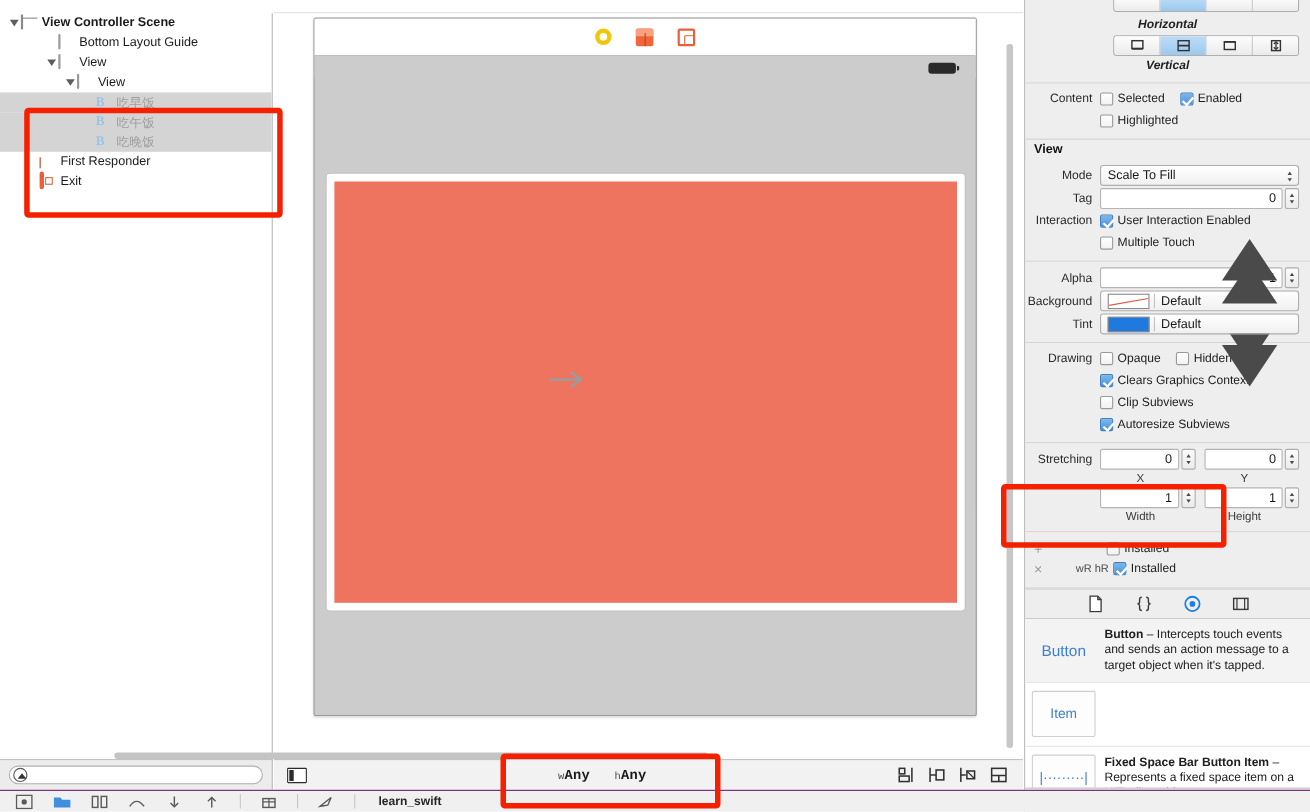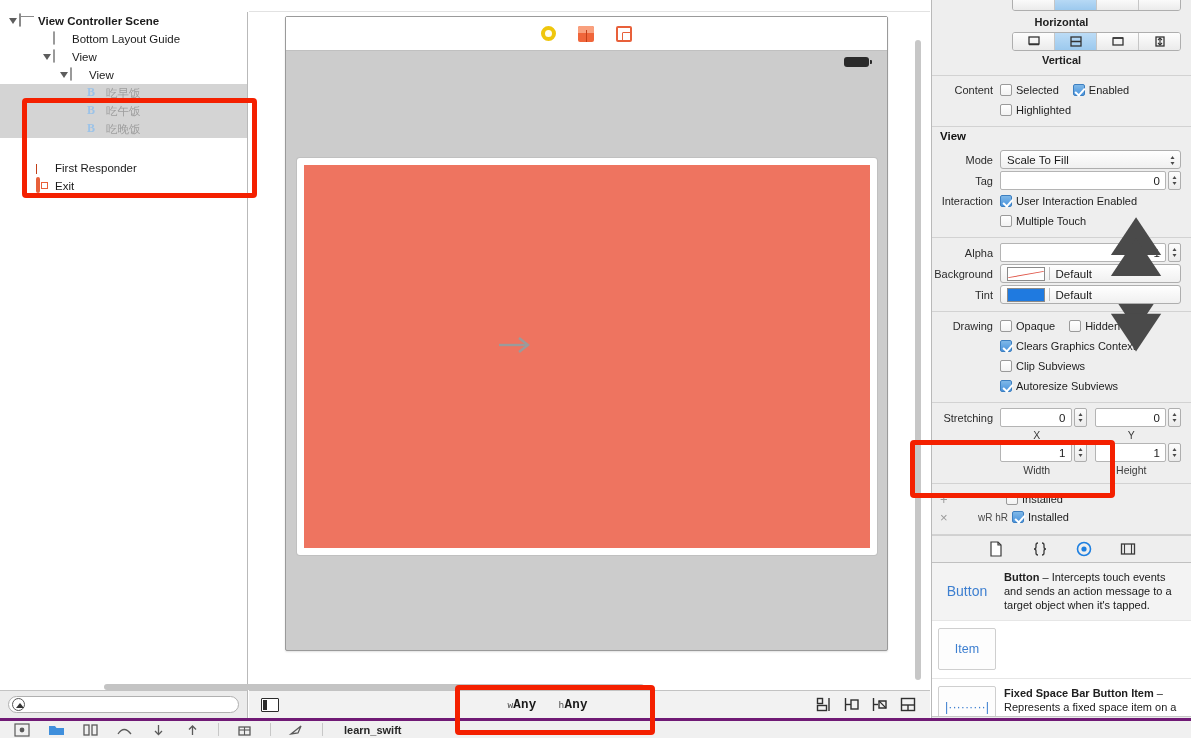--- a/index.html
+++ b/index.html
@@ -343,20 +343,21 @@
   }
   .seg:last-child { border-right: none; }
   .seg.on { background: linear-gradient(#bcdcf6, #9cc9ee); }
   .seg svg { display:block; }
   .axis-label {
     text-align: center;
     font-size: 11px;
     font-weight: bold;
     color: #222;
     padding: 2px 0 3px 0;
+    font-style: italic;
   }
   .cb {
     width: 12px; height: 12px;
     border: 1px solid #9a9a9a;
     border-radius: 2px;
     background: linear-gradient(#ffffff, #f2f2f2);
     margin-right: 4px;
     flex: 0 0 12px;
     position: relative;
   }
@@ -509,21 +510,21 @@
   .search-dot::after {
     content:""; position:absolute; left:2.5px; top:2.5px;
     width:2px; height:2px; border-radius:50%; background:#2f81dd;
   }
 
   
   #bottom-strip {
     position: absolute; left: 0; top: 718px;
     width: 1191px; height: 20px;
     background: #f0f0f0;
-    border-top: 3px solid #701a75;
+    border-top: 1px solid #701a75;
     overflow: hidden;
   }
   #bottom-icons {
     display: flex; align-items: center; gap: 17px;
     padding-left: 14px; height: 100%;
     color: #4a4a4a;
   }
   .bt-ico { width: 17px; height: 14px; }
   .bt-sep { width: 1px; height: 13px; background: #c7c7c7; }
   #bottom-file-label {
@@ -577,21 +578,21 @@
         <div class="tree-row sel-gray" style="padding-left: 76px;">
           <span class="disclosure"></span>
           <span class="tree-ico"><span class="ico-btn">B</span></span>
           <span class="tree-label dim">吃午饭</span>
         </div>
         <div class="tree-row sel-gray" style="padding-left: 76px;">
           <span class="disclosure"></span>
           <span class="tree-ico"><span class="ico-btn">B</span></span>
           <span class="tree-label dim">吃晚饭</span>
         </div>
-        <div class="tree-row" style="padding-left: 25px; margin-top: 21px;">
+        <div class="tree-row" style="padding-left: 25px;">
           <span class="disclosure"></span>
           <span class="tree-ico"><span class="ico-cube"></span></span>
           <span class="tree-label">First Responder</span>
         </div>
         <div class="tree-row" style="padding-left: 25px;">
           <span class="disclosure"></span>
           <span class="tree-ico"><span class="ico-exit"></span></span>
           <span class="tree-label">Exit</span>
         </div>
       </div>

